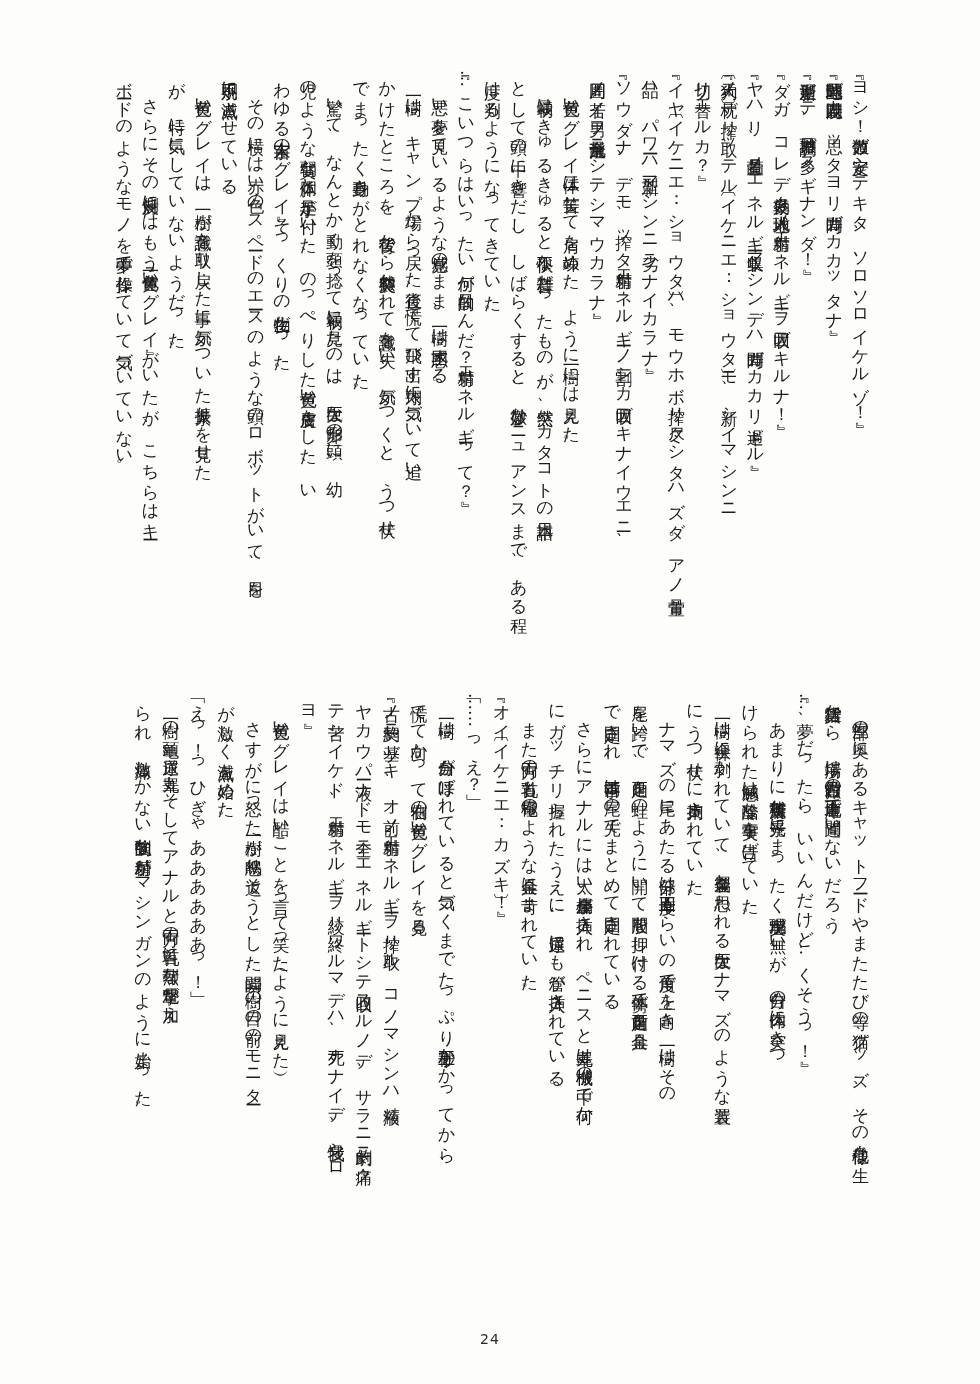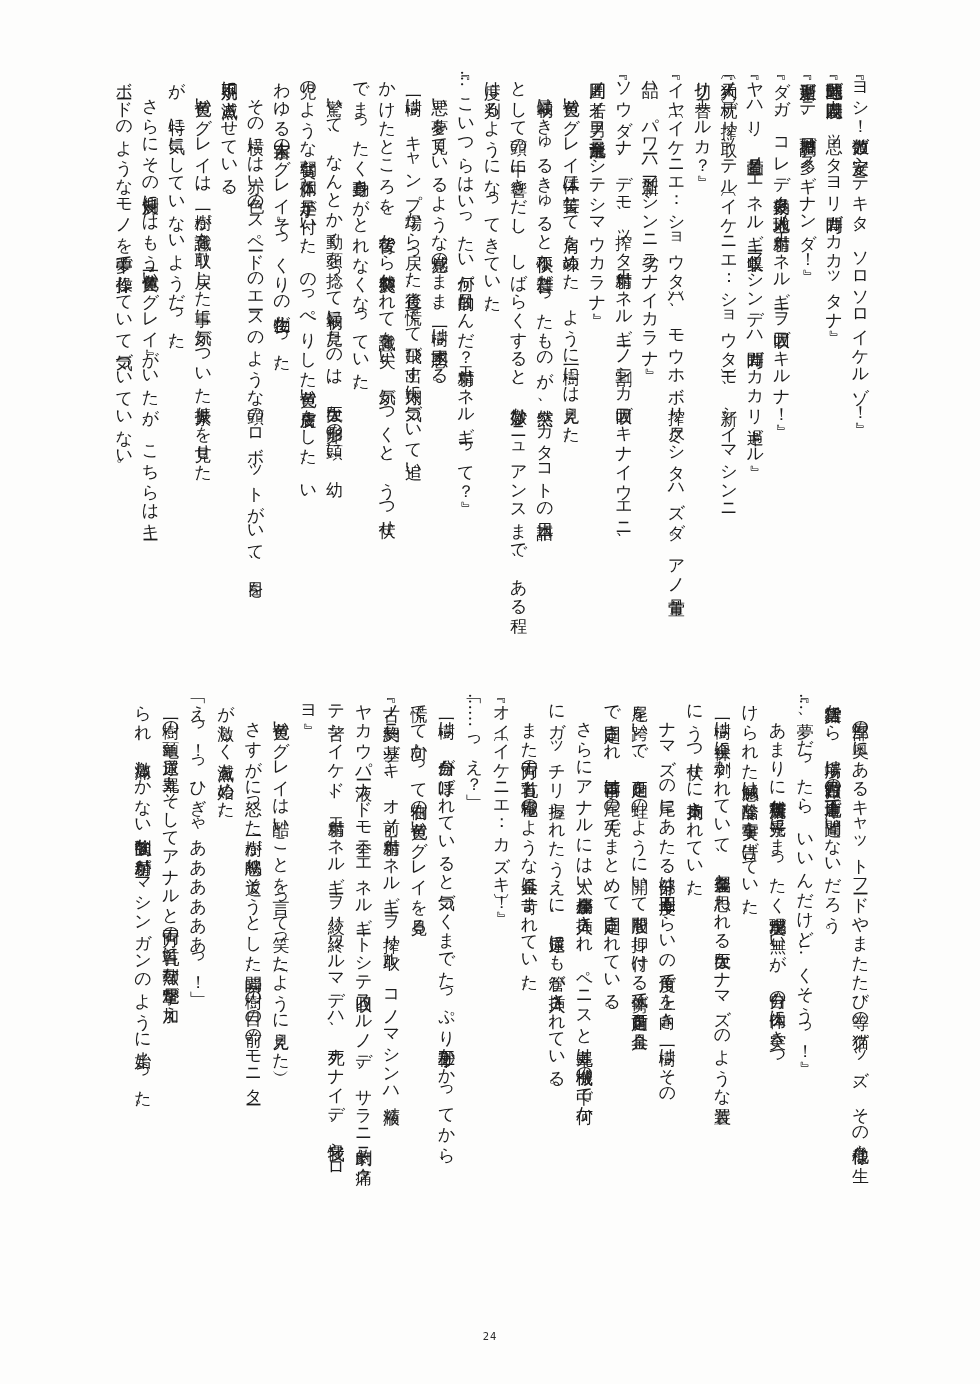--- a/index.html
+++ b/index.html
@@ -34,21 +34,21 @@
   .tblock.top    { top: 70px;  }
   .tblock.top p  { line-height: 26.3px; }
   .tblock.bottom { top: 693px; }
   .tblock.bottom p { line-height: 27.6px; }
   .page-number {
     position: absolute;
     left: 0; right: 0;
     top: 1331px;
     text-align: center;
     font-family: "DejaVu Sans", "Liberation Sans", sans-serif;
-    font-size: 10px;
+    font-size: 14px;
     color: #2a2a2a;
     letter-spacing: 1px;
   }
 </style>
 </head>
 <body>
 
 <div class="page">
 
   <section class="tblock top">

